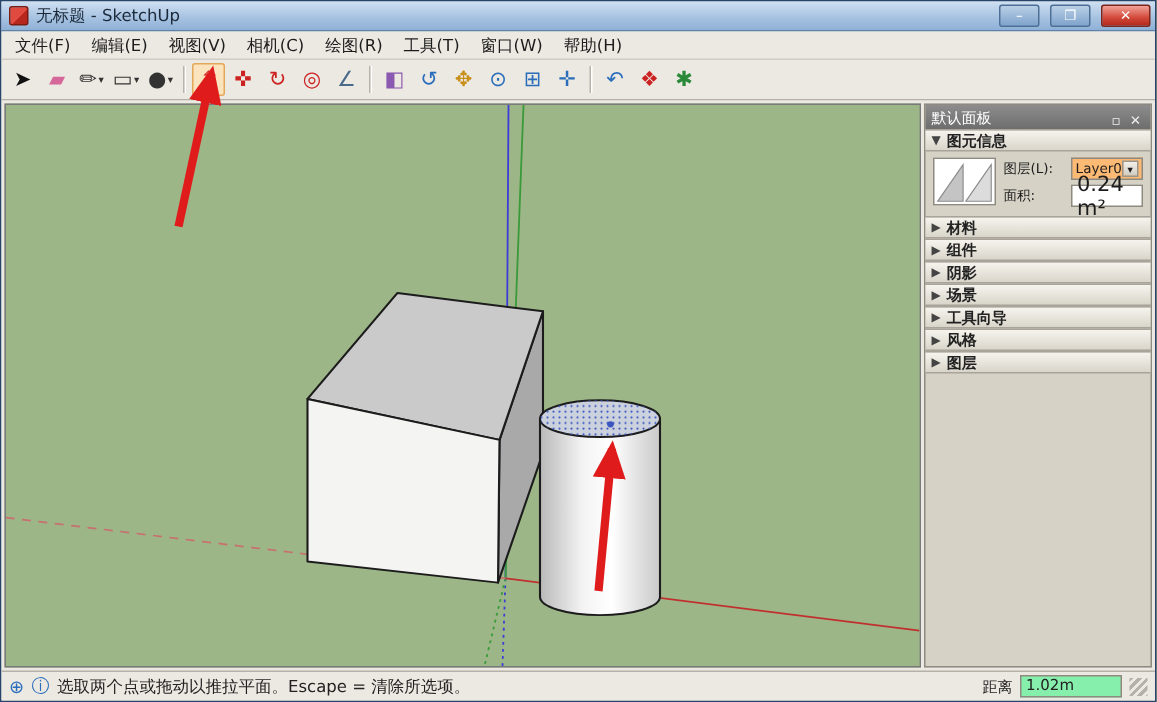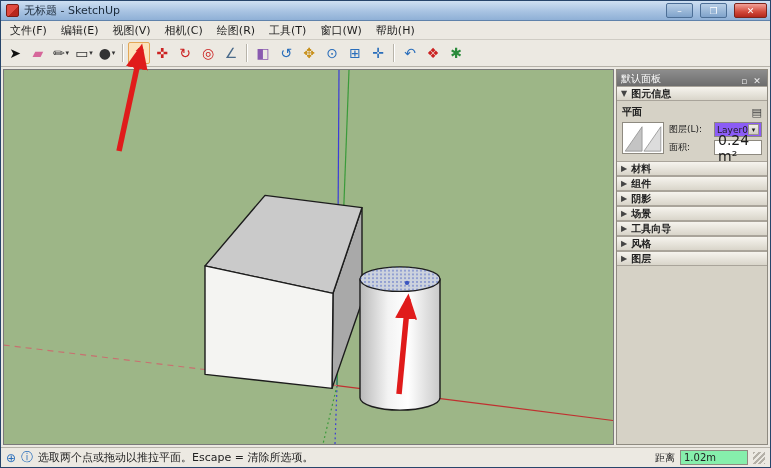--- a/index.html
+++ b/index.html
@@ -54,21 +54,21 @@
   .tri { font-size:8px; color:#444; }
   .entity-body { padding:4px 5px 6px 5px; }
   .entity-type-row { display:flex; align-items:center; font-weight:bold; margin-bottom:3px; }
   .entity-type-row .spacer { flex:1; }
   .detail-ic { font-size:11px; color:#444; }
   .entity-grid { display:flex; gap:5px; }
   .face-preview { width:42px; height:32px; background:#fff; border:1px solid #8e8a80; flex:0 0 42px; }
   .fields { flex:1; display:flex; flex-direction:column; gap:3px; }
   .frow { display:flex; align-items:center; gap:3px; }
   .flabel { width:42px; font-size:9px; }
-  .combo { flex:1; height:15px; background:#8b5cf6; border:1px solid #8e8a80; display:flex; align-items:center; font-size:9px; padding:0 2px;text-align:center; }
+  .combo { flex:1; height:15px; background:#fdba74; border:1px solid #8e8a80; display:flex; align-items:center; font-size:9px; padding:0 2px;text-align:center; }
   .combo .cval { flex:1; }
   .combo .cbtn { width:11px; height:11px; background:linear-gradient(#f2f0ea,#cfccc2); border:1px solid #9a968c;
     font-size:7px; display:flex; align-items:center; justify-content:center; }
   .tbox { flex:1; height:15px; background:#fff; border:1px solid #8e8a80; font-size:14px; display:flex; align-items:center; padding:0 3px; }
   .panel-fill { flex:1; }
 
   
   .statusbar { height:20px; flex:0 0 20px; display:flex; align-items:center; gap:5px;
     background:#ece9e2; border-top:1px solid #b5b1a8; padding:0 5px; font-size:11px; color:#222; }
   .st-icon { font-size:12px; color:#2a6ebb; }
@@ -220,25 +220,20 @@
         <span class="ph-btn">▫</span>
         <span class="ph-btn">✕</span>
       </div>
 
       <div class="sect-header">
         <span class="tri">▼</span>
         <span>图元信息</span>
       </div>
 
       <div class="entity-body">
-        <div class="entity-type-row">
-          <span>平面</span>
-          <span class="spacer"></span>
-          <span class="detail-ic">▤</span>
-        </div>
         <div class="entity-grid">
           <svg class="face-preview" viewBox="0 0 42 32">
             <polygon points="2,30 20,4 20,30" fill="#c4c4c4" stroke="#8a8a8a" stroke-width="0.8"></polygon>
             <polygon points="22,30 40,4 40,30" fill="#dcdcdc" stroke="#8a8a8a" stroke-width="0.8"></polygon>
           </svg>
           <div class="fields">
             <div class="frow">
               <span class="flabel">图层(L):</span>
               <div class="combo">
                 <span class="cval">Layer0</span>

